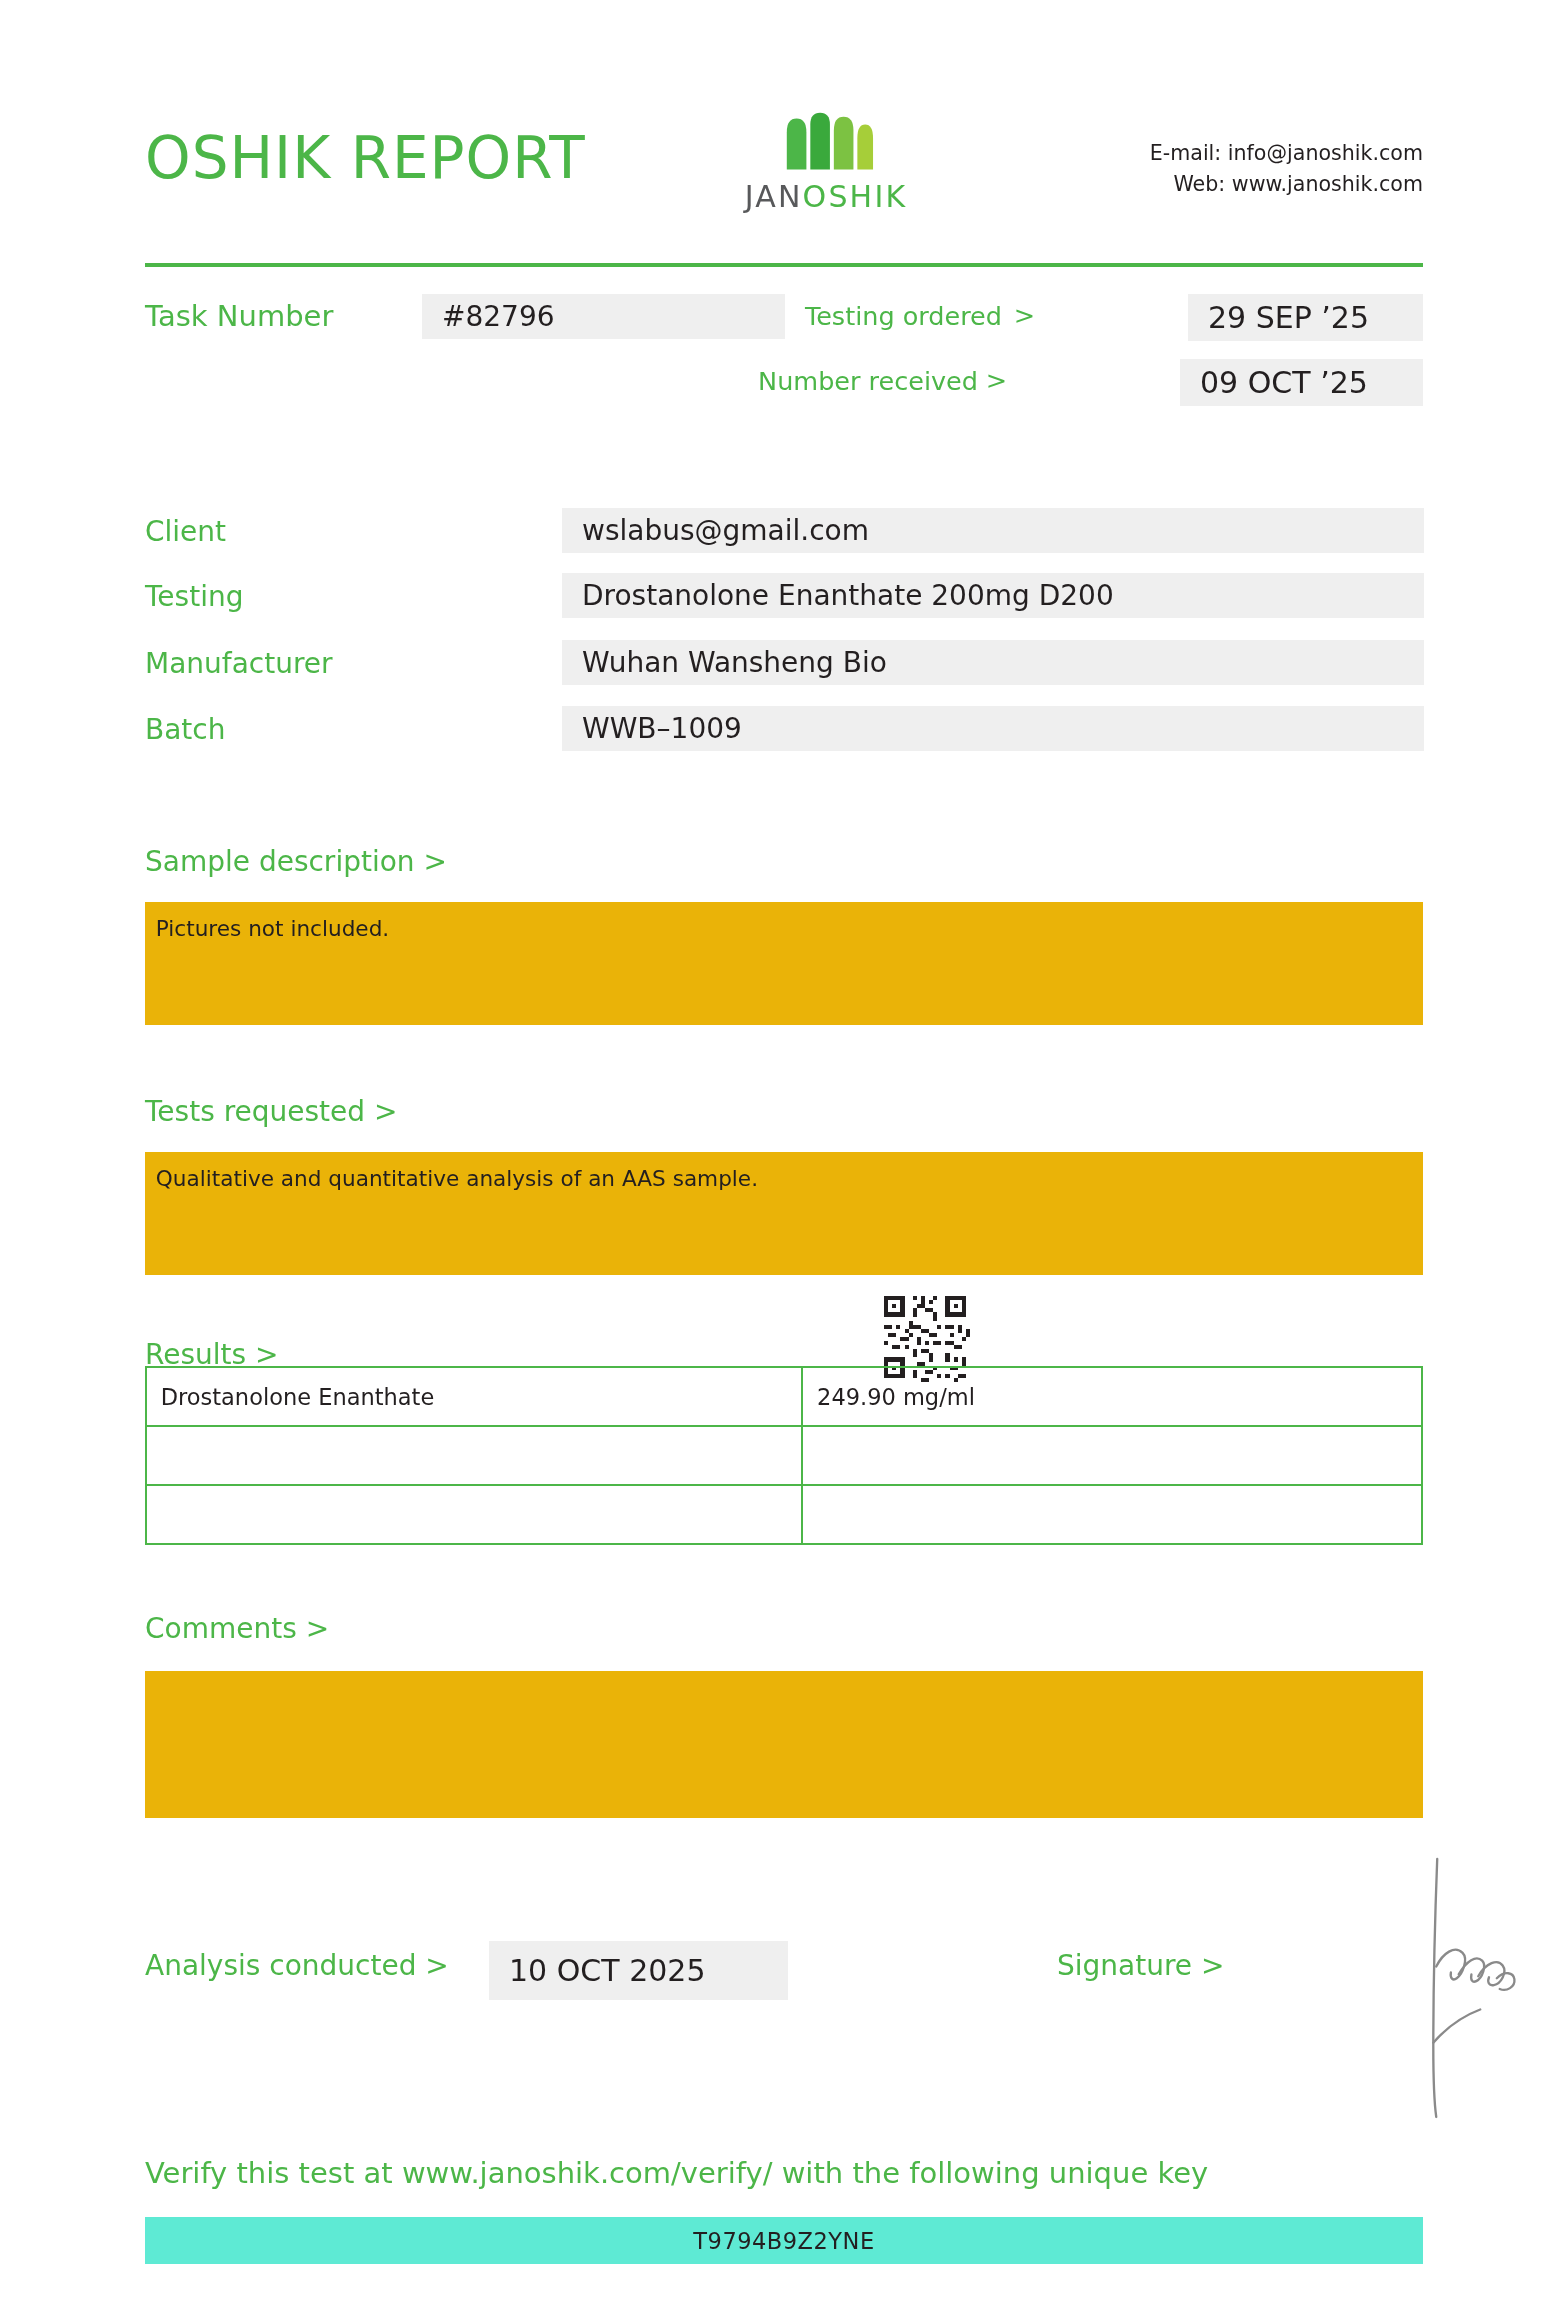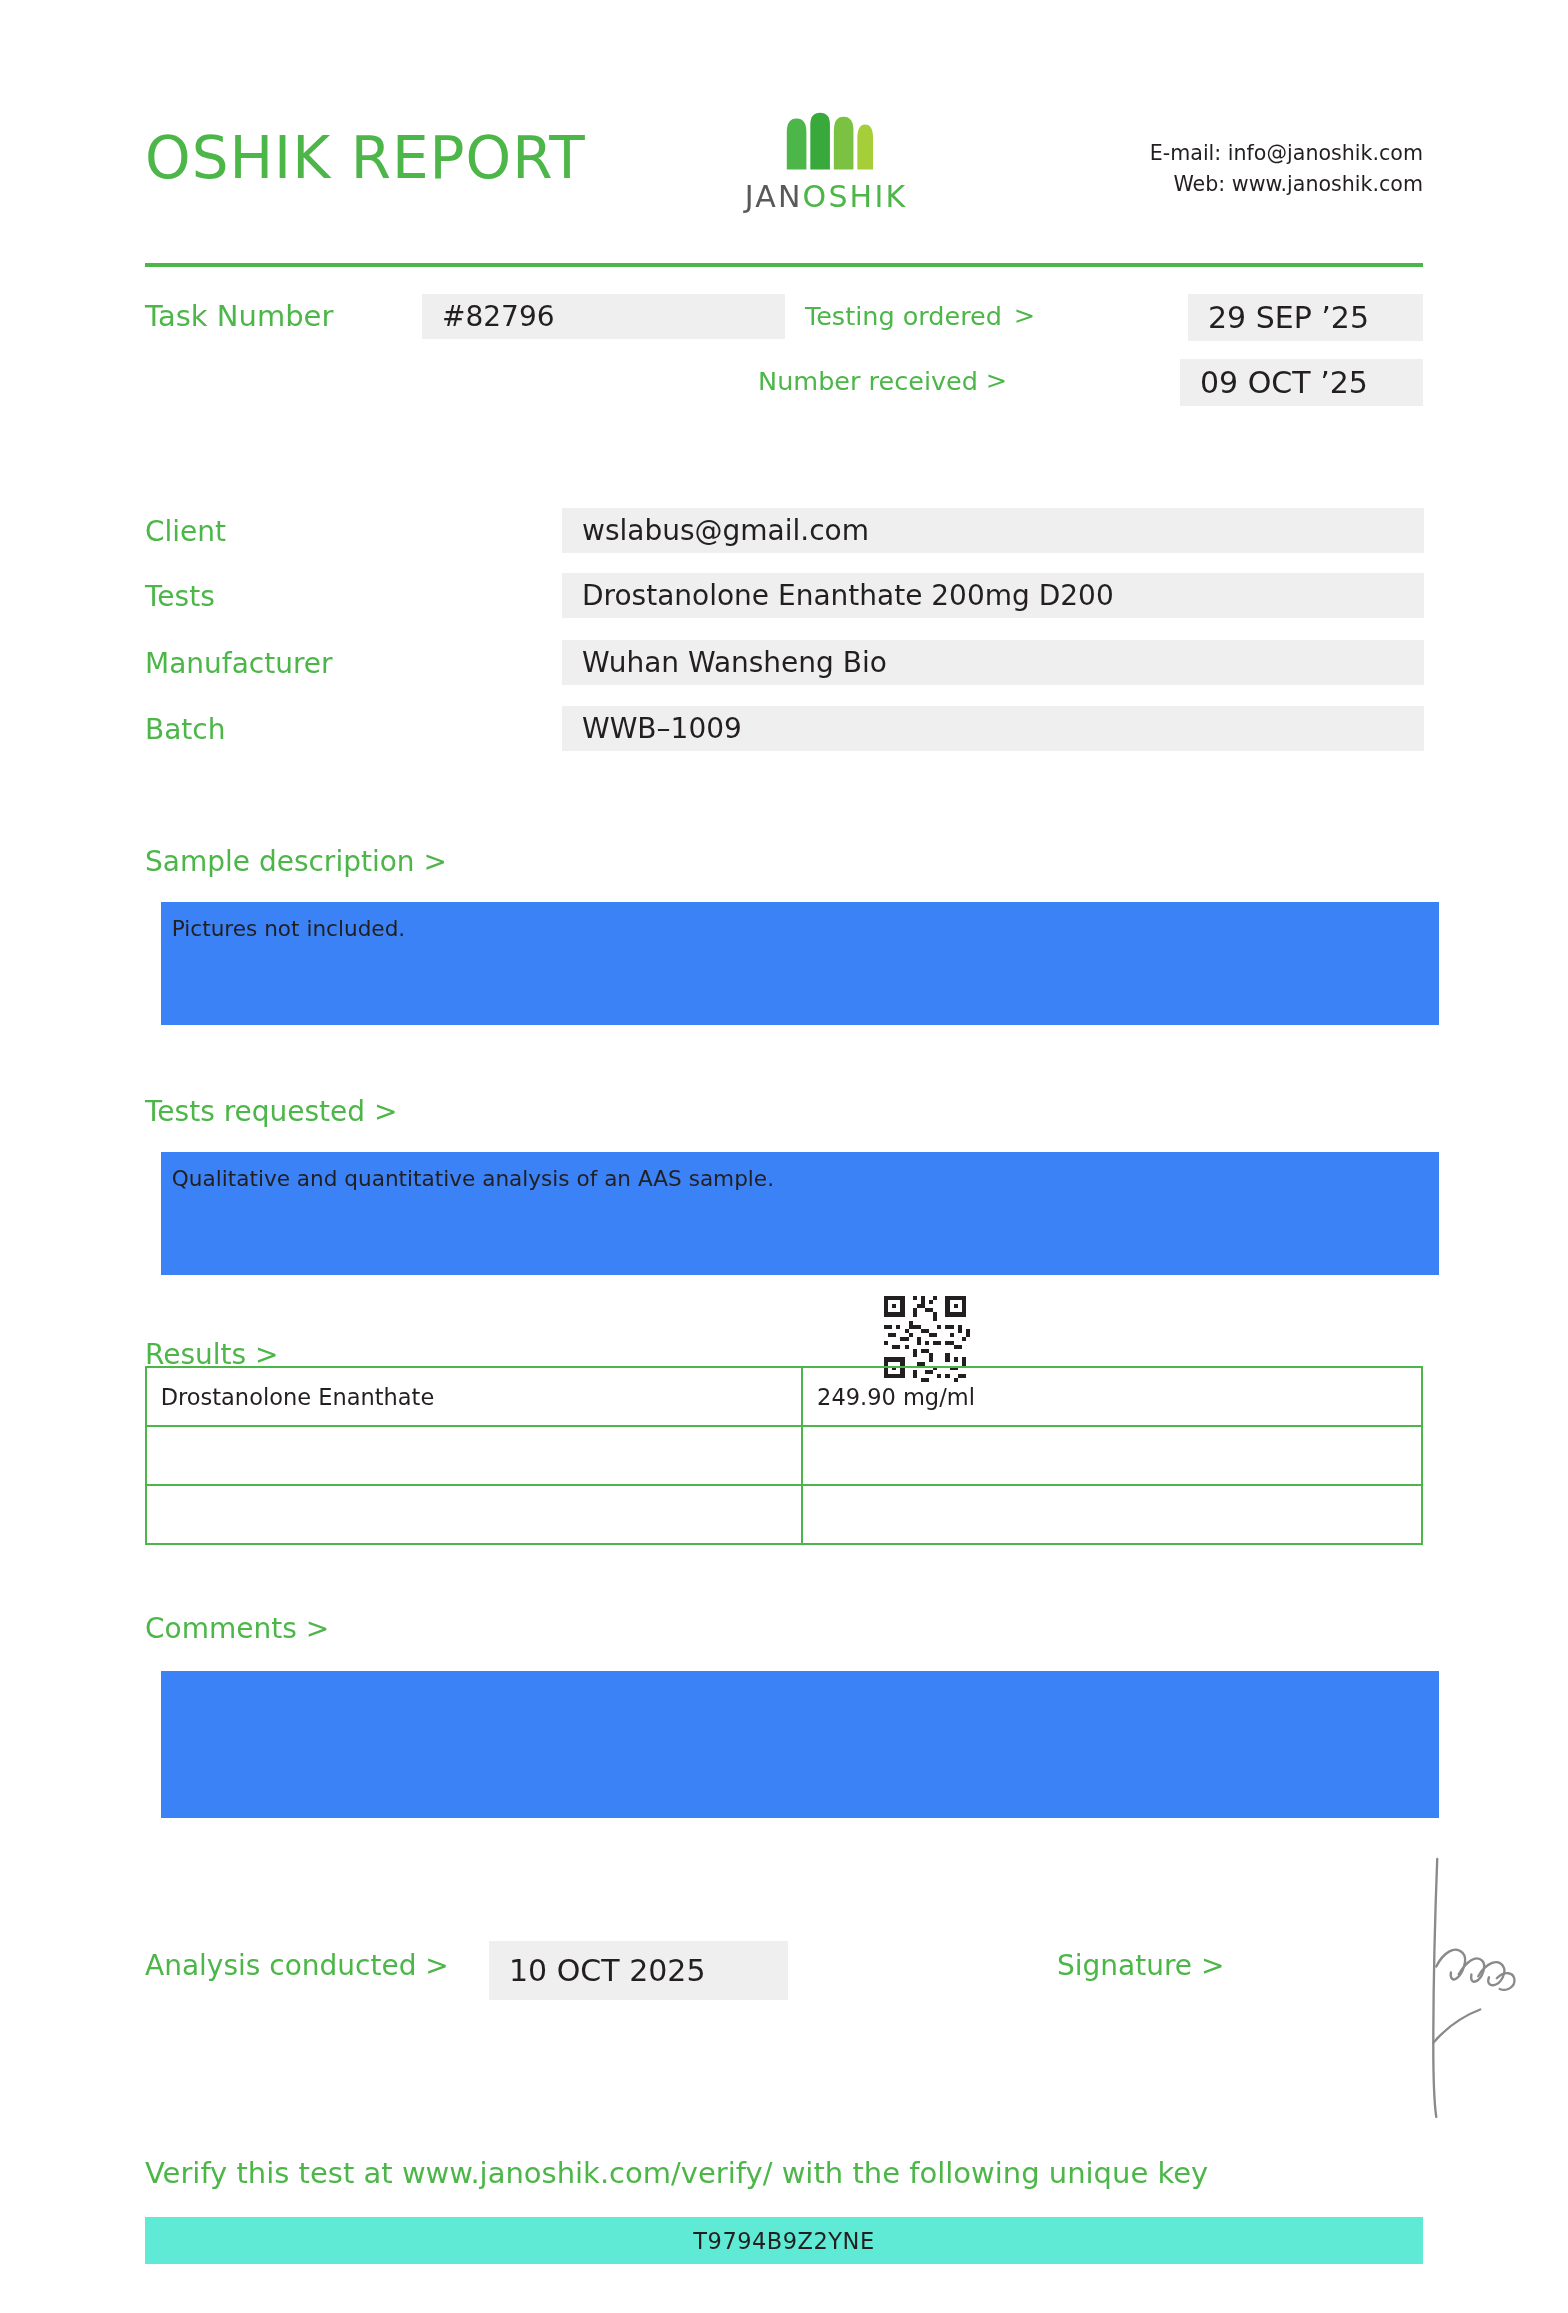--- a/index.html
+++ b/index.html
@@ -168,23 +168,23 @@
   
   .section-head {
     position: absolute;
     left: 0;
     font-size: 28px;
     color: #4cb648;
     white-space: nowrap;
   }
   .section-box {
     position: absolute;
-    left: 16px;
-    width: 1278px;
-    background: #3b82f6;
+    left: 0;
+    width: 1278px;
+    background: #eab308;
   }
   .section-box .txt {
     position: absolute;
     left: 10.8px;
     top: 13.7px;
     font-size: 21.6px;
     color: #231f20;
   }
 
   
@@ -304,21 +304,21 @@
     <div class="ordered-arrow">&gt;</div>
     <div class="field ordered-value">29 SEP ’25</div>
 
     <div class="received-label">Number received</div>
     <div class="received-arrow">&gt;</div>
     <div class="field received-value">09 OCT ’25</div>
 
     <div class="info-row-label" style="top:515px;">Client</div>
     <div class="field info-row-value" style="top:508px;">wslabus@gmail.com</div>
 
-    <div class="info-row-label" style="top:580px;">Tests</div>
+    <div class="info-row-label" style="top:580px;">Testing</div>
     <div class="field info-row-value" style="top:573px;">Drostanolone Enanthate 200mg   D200</div>
 
     <div class="info-row-label" style="top:647px;">Manufacturer</div>
     <div class="field info-row-value" style="top:640px;">Wuhan Wansheng Bio</div>
 
     <div class="info-row-label" style="top:713px;">Batch</div>
     <div class="field info-row-value" style="top:706px;">WWB–1009</div>
 
     <div class="section-head" style="top:845px;">Sample description &gt;</div>
     <div class="section-box" style="top:902px; height:123px;">

